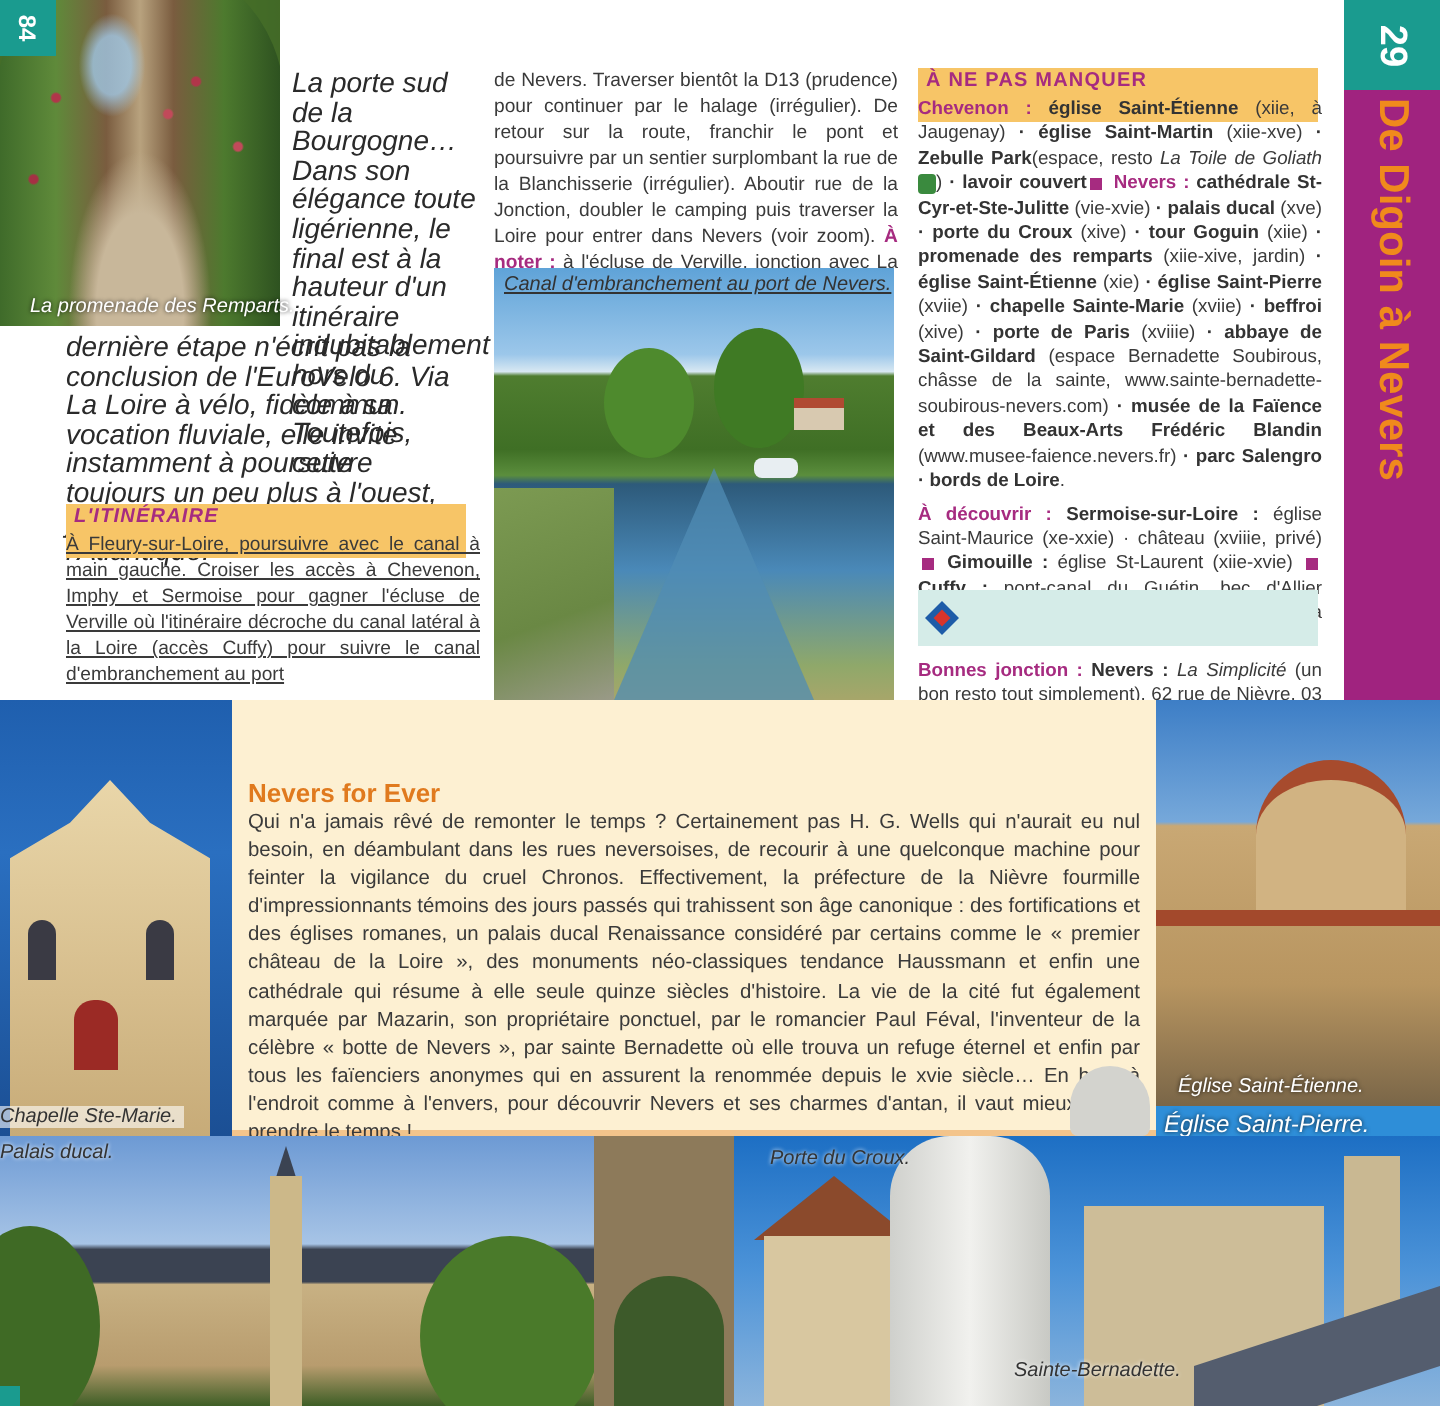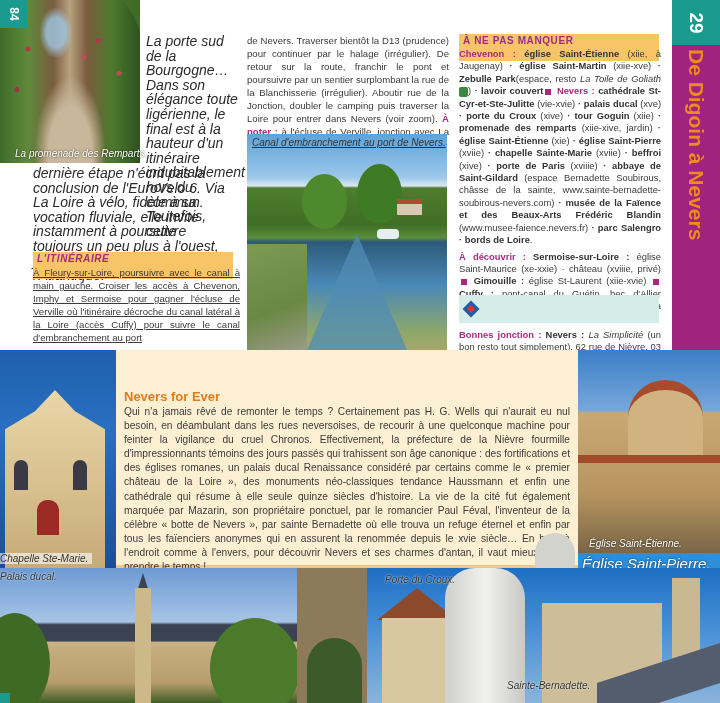--- a/index.html
+++ b/index.html
@@ -133,21 +133,21 @@
 
   #photo-etienne {
     left: 578px; top: 350px; width: 142px; height: 203px; overflow: hidden;
     background: linear-gradient(180deg, #3d7ec6 0%, #76a8da 30%, #c9a874 31%, #b89560 70%, #7a6648 100%);
   }
   #photo-etienne .apse { position: absolute; left: 50px; top: 30px; width: 75px; height: 80px; background: #d1b382; border-radius: 38px 38px 0 0; border-top: 10px solid #a74b2d; }
   #photo-etienne .roof { position: absolute; left: 0; top: 105px; width: 142px; height: 8px; background: #a3492c; }
   #cap-etienne { left: 589px; top: 538px; font-size: 10px; }
 
   #photo-pierre-strip { left: 578px; top: 553px; width: 142px; height: 15px; background: #2e8ed8; }
-  #cap-pierre { left: 582px; top: 555px; font-size: 15px; }
+  #cap-pierre { left: 582px; top: 555px; font-size: 12px; }
 
   #photo-palais {
     left: 0; top: 568px; width: 297px; height: 135px; overflow: hidden;
     background: linear-gradient(180deg, #6d9ad4 0%, #a7c4e6 40%, #3b4352 42%, #3b4352 54%, #c8b183 55%, #b89c6e 85%, #3e5e26 100%);
   }
   #photo-palais .treeL { position: absolute; left: -20px; top: 45px; width: 70px; height: 100px; border-radius: 50%; background: #3f6a25; }
   #photo-palais .treeR { position: absolute; left: 210px; top: 50px; width: 90px; height: 100px; border-radius: 50%; background: #4a7a2a; }
   #photo-palais .tower { position: absolute; left: 135px; top: 20px; width: 16px; height: 120px; background: #ccb889; }
   #photo-palais .spire { position: absolute; left: 135px; top: 5px; width: 0; height: 0; border-left: 8px solid transparent; border-right: 8px solid transparent; border-bottom: 25px solid #3b4352; }
   #cap-palais { left: 0; top: 571px; color: #333; text-shadow: 0 0 2px #fff; font-size: 10px; }

